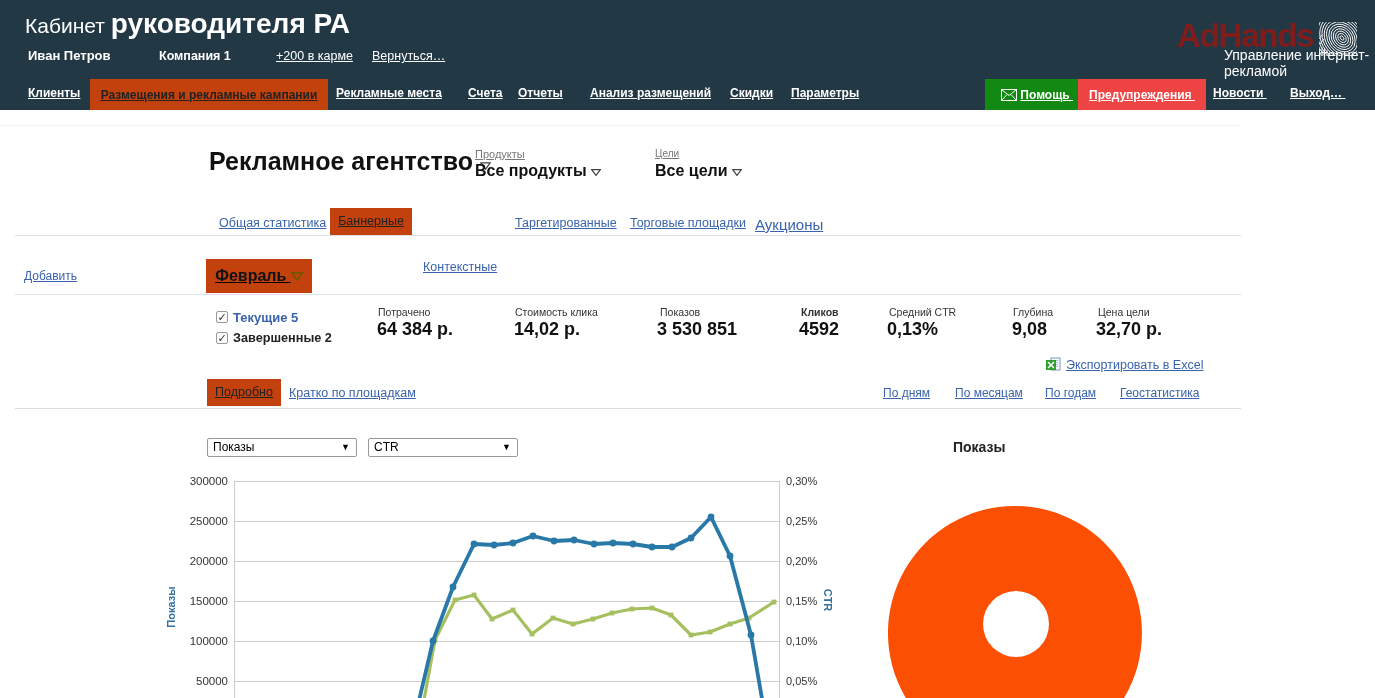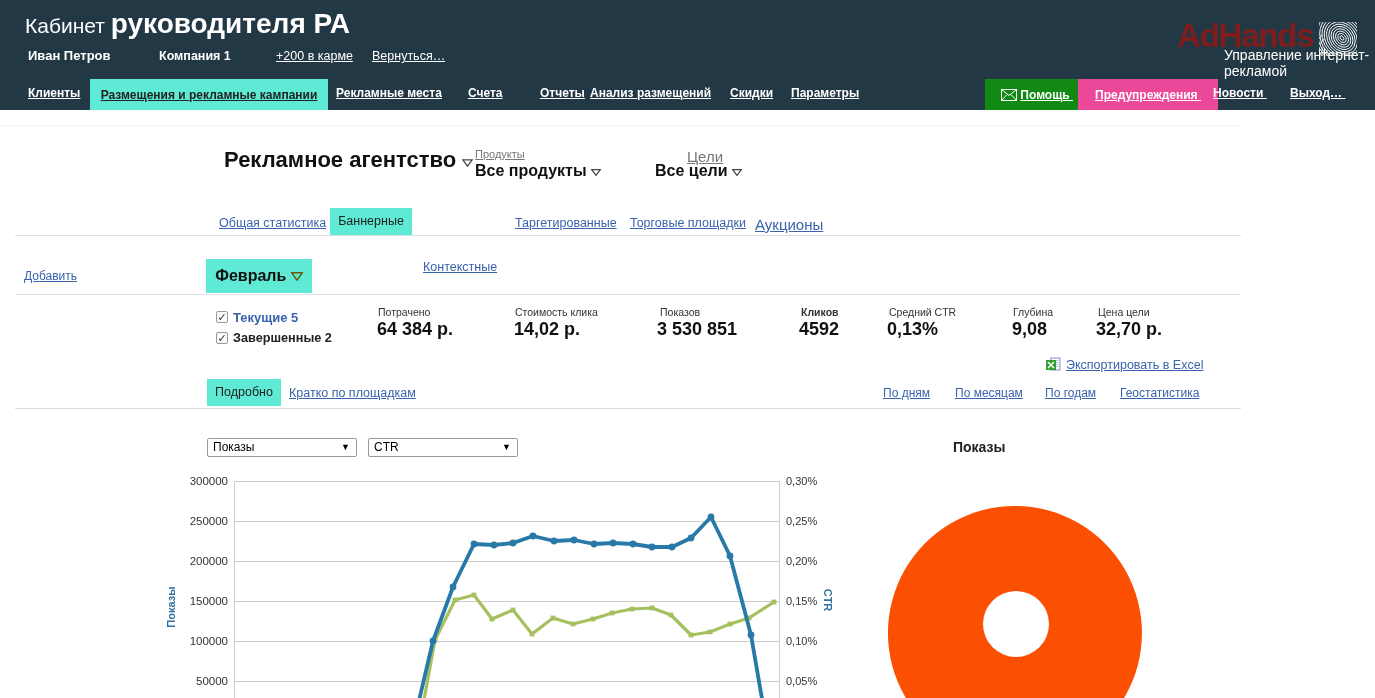--- a/index.html
+++ b/index.html
@@ -4,21 +4,21 @@
 * { margin:0; padding:0; box-sizing:border-box; }
 html,body { width:1375px; height:698px; background:#fff; font-family:"Liberation Sans", sans-serif; overflow:hidden; }
 body { position:relative; }
 .abs { position:absolute; }
 a { text-decoration:underline; }
 .wlink { color:#fff; }
 .blink { color:#3a63ad; }
 .hdr { left:0; top:0; width:1375px; height:110px; background:#233845; }
 .navlink { top:86px; font-size:12px; font-weight:bold; color:#fff; text-decoration:underline; }
 .navblock { top:79px; height:31px; line-height:33px; text-align:center; font-size:12px; font-weight:bold; }
-.yell { background:#5eead4; }
+.yell { background:#c2410c;text-decoration:underline; }
 .divider { height:1px; background:#e7e7e7; left:15px; width:1226px; }
 .statlabel { font-size:10.5px; color:#333; top:306px; }
 .statval { font-size:18px; font-weight:bold; color:#111; top:319px; }
 .toplink { font-size:12.5px; }
 </style></head>
 <body>
 
 <div class="abs hdr"></div>
 <div class="abs" style="left:25px; top:8px; color:#fff; font-size:21px;">Кабинет <span style="font-size:28px; font-weight:bold;">руководителя РА</span></div>
 <div class="abs" style="left:28px; top:48px; color:#fff; font-size:13px; font-weight:bold;">Иван Петров</div>
@@ -47,45 +47,45 @@
     </g>
     <path d="M0.5,34 L0.5,27 M3,34 L3,25 M5.5,34 L5.5,26 M8,34 L8,28"></path>
     <path d="M1,22 L5,17 M0,17 L3,13"></path>
   </g>
 </svg>
 
 <a class="abs navlink" style="left:28px;">Клиенты</a>
 <div class="abs navblock yell" style="left:90px; width:238px;"><a style="color:#222;">Размещения и рекламные кампании</a></div>
 <a class="abs navlink" style="left:336px;">Рекламные места</a>
 <a class="abs navlink" style="left:468px;">Счета</a>
-<a class="abs navlink" style="left:540px;">Отчеты</a>
+<a class="abs navlink" style="left:518px;">Отчеты</a>
 <a class="abs navlink" style="left:590px;">Анализ размещений</a>
 <a class="abs navlink" style="left:730px;">Скидки</a>
 <a class="abs navlink" style="left:791px;">Параметры</a>
 <div class="abs navblock" style="left:985px; width:104px; background:#128912;">
   <svg style="vertical-align:-2px" width="16" height="12" viewBox="0 0 16 12">
       <rect x="0.5" y="0.5" width="15" height="11" fill="none" stroke="#fff"></rect>
       <path d="M0.5,0.5 L8,6.5 L15.5,0.5 M0.5,11.5 L6,5.5 M15.5,11.5 L10,5.5" fill="none" stroke="#fff"></path>
     </svg>
   <a style="color:#fff;">Помощь&nbsp;</a>
 </div>
-<div class="abs navblock" style="left:1078px; width:140px; background:#ec4899;"><a style="color:#fff;">Предупреждения&nbsp;</a></div>
+<div class="abs navblock" style="left:1078px; width:128px; background:#ef4444;"><a style="color:#fff;">Предупреждения&nbsp;</a></div>
 <a class="abs navlink" style="left:1213px;">Новости&nbsp;</a>
 <a class="abs navlink" style="left:1290px;">Выход…&nbsp;</a>
 
 <div class="abs divider" style="top:125px; left:0; width:1241px; background:#f4f4f4;"></div>
 
-<div class="abs" style="left:224px; top:147px; font-size:22px; font-weight:bold; color:#111;">Рекламное агентство <svg width="11" height="8" viewBox="0 0 11 8" style="display:inline-block">
+<div class="abs" style="left:209px; top:147px; font-size:25px; font-weight:bold; color:#111;">Рекламное агентство <svg width="11" height="8" viewBox="0 0 11 8" style="display:inline-block">
       <path d="M0.8,0.8 L10.2,0.8 L5.5,7.2 Z" fill="none" stroke="#444" stroke-width="1.3"></path>
     </svg></div>
 <a class="abs" style="left:475px; top:148px; font-size:11px; color:#777;">Продукты</a>
 <div class="abs" style="left:475px; top:162px; font-size:16px; font-weight:bold; color:#111;">Все продукты <svg width="10" height="7" viewBox="0 0 10 7" style="display:inline-block">
       <path d="M0.7,0.7 L9.3,0.7 L5,6.4 Z" fill="none" stroke="#444" stroke-width="1.2"></path>
     </svg></div>
-<a class="abs" style="left:655px; top:148px; font-size:15px; color:#777;margin-left:32px;">Цели</a>
+<a class="abs" style="left:655px; top:148px; font-size:10px; color:#777;">Цели</a>
 <div class="abs" style="left:655px; top:162px; font-size:16px; font-weight:bold; color:#111;">Все цели <svg width="10" height="7" viewBox="0 0 10 7" style="display:inline-block">
       <path d="M0.7,0.7 L9.3,0.7 L5,6.4 Z" fill="none" stroke="#444" stroke-width="1.2"></path>
     </svg></div>
 
 <a class="abs blink" style="left:219px; top:216px; font-size:12.5px;">Общая статистика</a>
 <div class="abs yell" style="left:330px; top:208px; width:82px; height:27px; line-height:27px; text-align:center; font-size:12.5px; color:#222;">Баннерные</div>
 <a class="abs blink" style="left:423px; top:216px; font-size:12.5px;margin-top:44px;">Контекстные</a>
 <a class="abs blink" style="left:515px; top:216px; font-size:12.5px;">Таргетированные</a>
 <a class="abs blink" style="left:630px; top:216px; font-size:12.5px;">Торговые площадки</a>
 <a class="abs blink" style="left:755px; top:216px; font-size:15px;">Аукционы</a>

